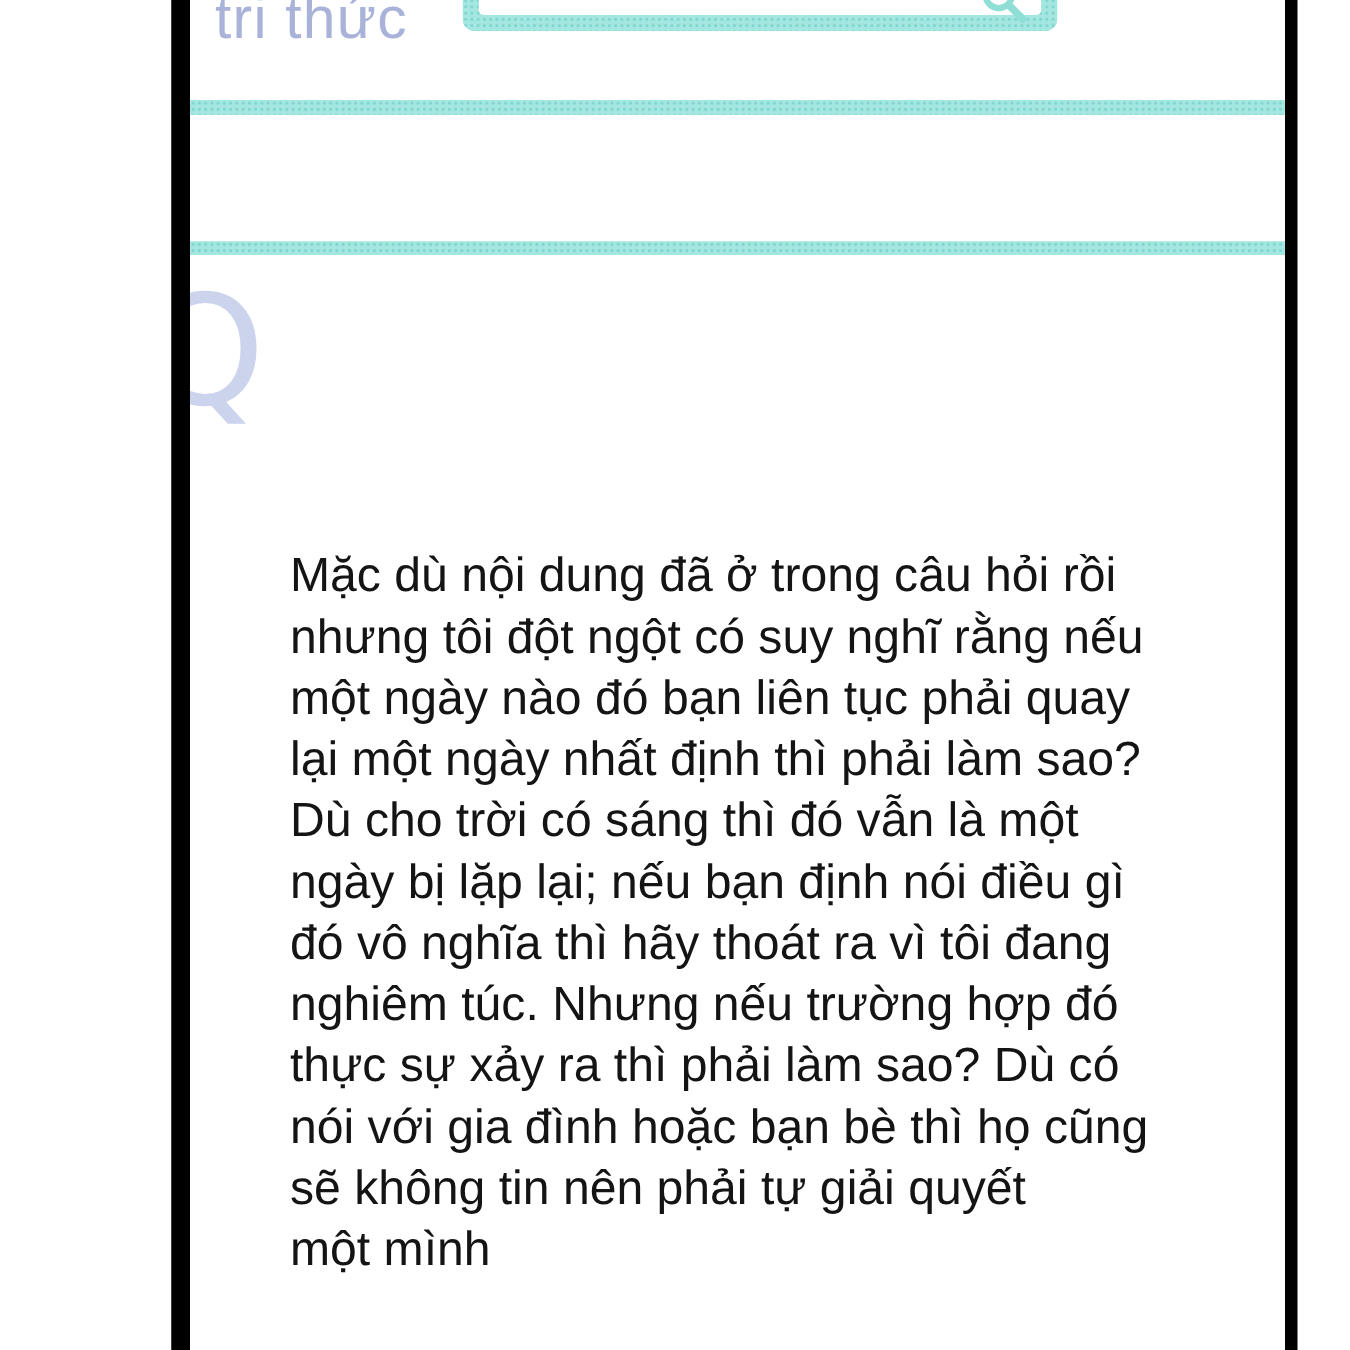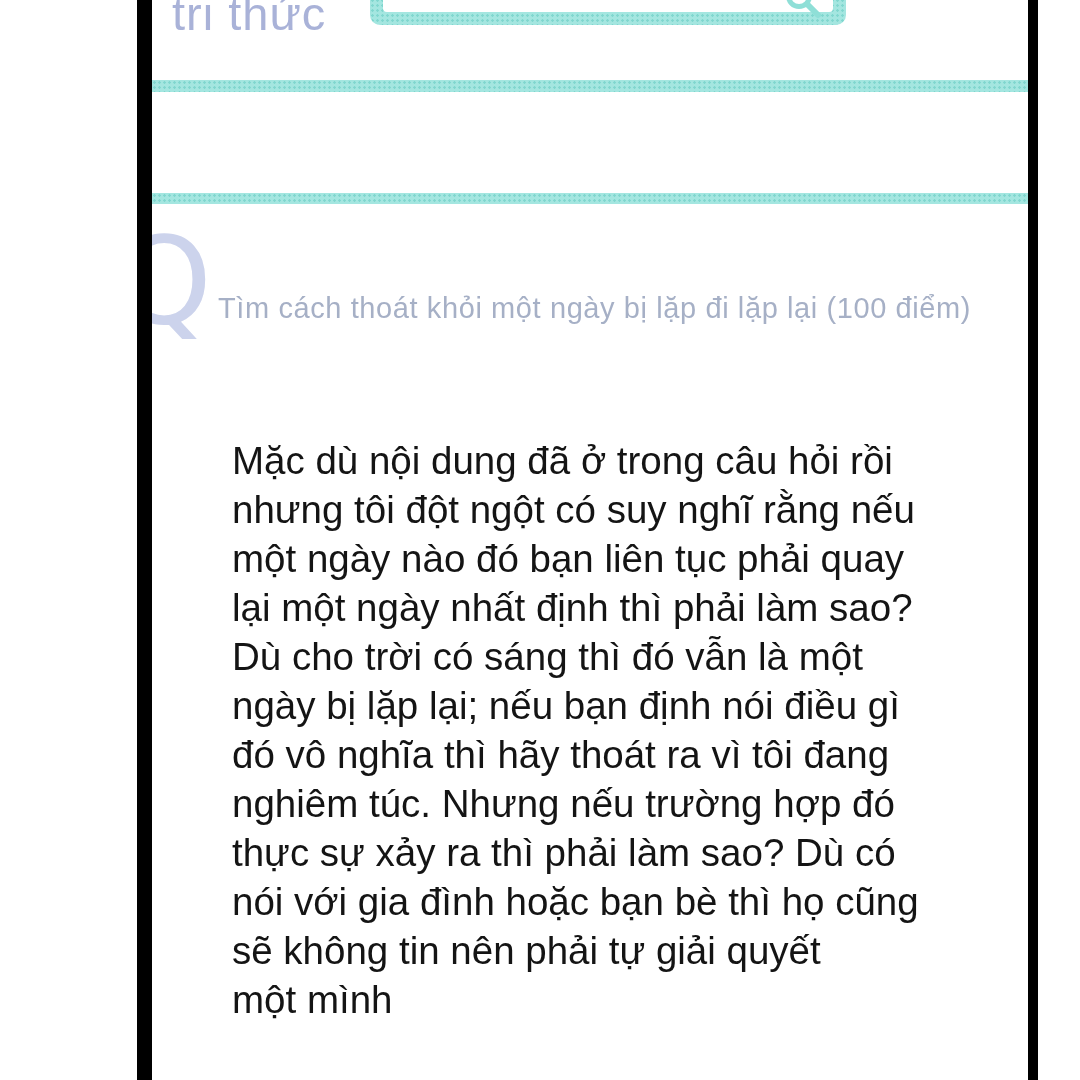--- a/index.html
+++ b/index.html
@@ -122,21 +122,20 @@
     </svg>
   </div>
 
   <div class="divider divider-top teal-tex"></div>
   <div class="divider divider-bottom teal-tex"></div>
 
   <div class="q-clip">
     <span class="q-glyph">Q</span>
   </div>
 
-  <div class="question-title">Tìm cách thoát khỏi một ngày bị lặp đi lặp lại (100 điểm)</div>
 
   <div class="answer-body">Mặc dù nội dung đã ở trong câu hỏi rồi
 nhưng tôi đột ngột có suy nghĩ rằng nếu
 một ngày nào đó bạn liên tục phải quay
 lại một ngày nhất định thì phải làm sao?
 Dù cho trời có sáng thì đó vẫn là một
 ngày bị lặp lại; nếu bạn định nói điều gì
 đó vô nghĩa thì hãy thoát ra vì tôi đang
 nghiêm túc. Nhưng nếu trường hợp đó
 thực sự xảy ra thì phải làm sao? Dù có

